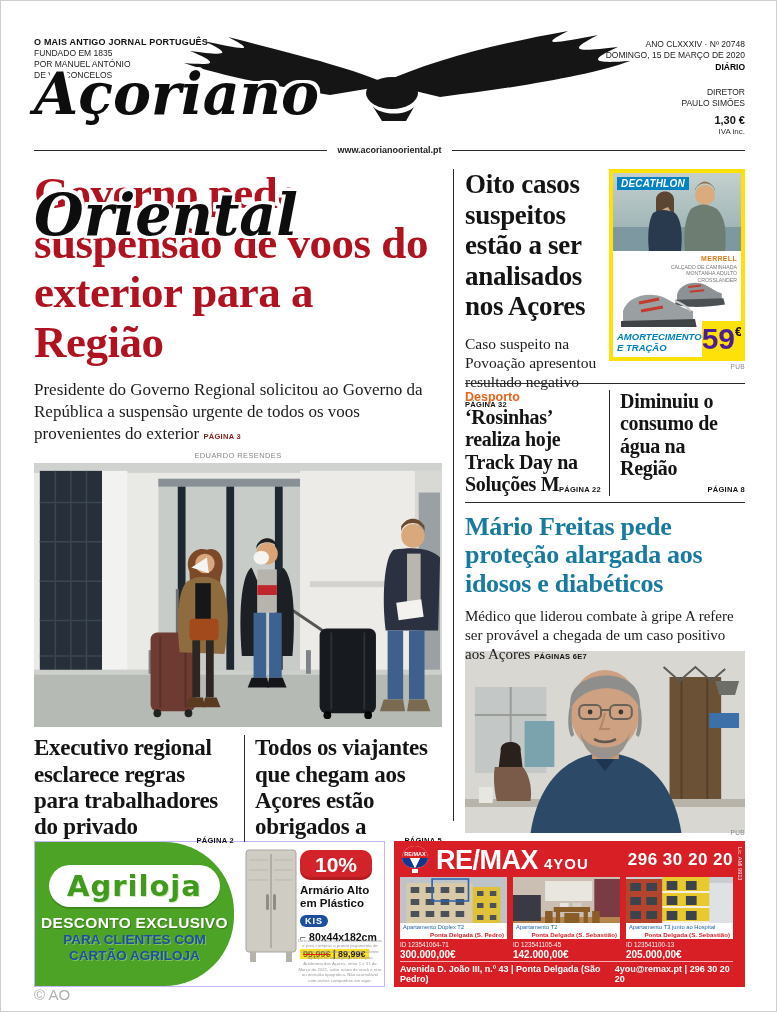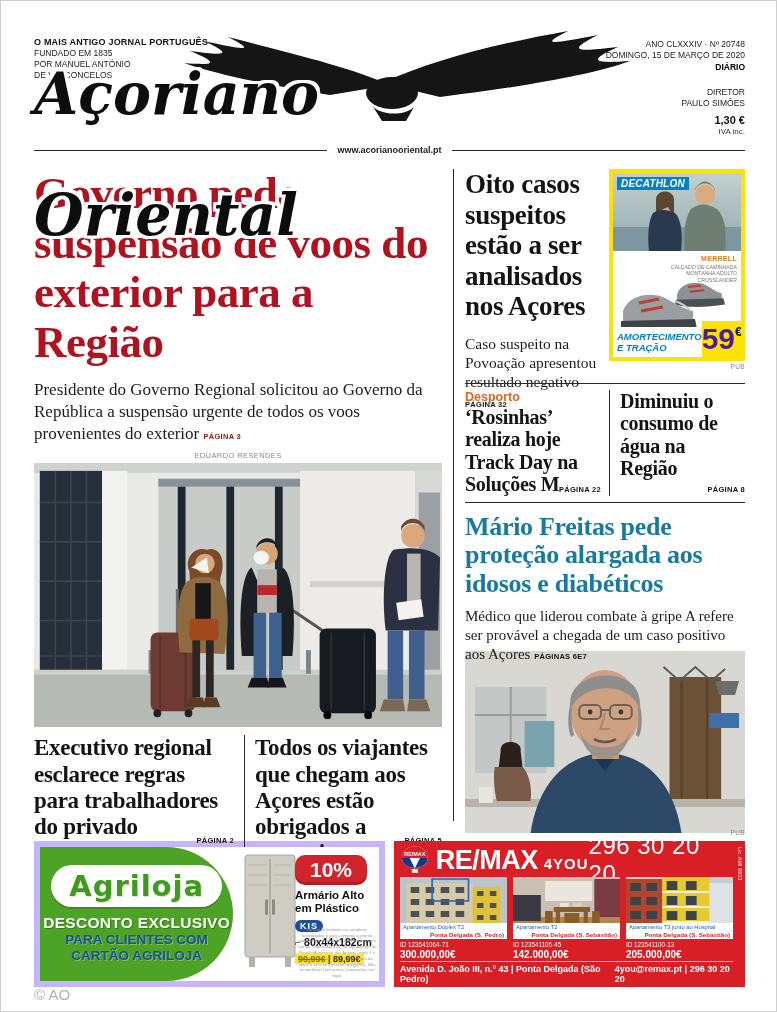--- a/index.html
+++ b/index.html
@@ -72,21 +72,21 @@
   .deca-tag{flex:1;padding:0 0 4px 4px;font-size:9.5px;font-weight:bold;font-style:italic;color:#0082c3;line-height:1.1;}
   .deca-price{width:52px;height:36px;background:#ffe10a;display:flex;align-items:center;justify-content:center;}
   .deca-price .n{font-size:30px;font-weight:bold;color:#4c1d95;line-height:1;}
   .deca-price .c{font-size:13px;font-weight:bold;color:#111;align-self:flex-start;margin-top:3px;}
   .publbl{font-size:6.5px;color:#8a8a8a;letter-spacing:.4px;margin-top:2px;}
 
   
   .ads-row{display:flex;gap:9px;margin-top:2px;}
   .ad-slot{flex:1;}
   .pub-line{text-align:right;}
-  .ad-agri{height:146px;border:6px solid #c4b5fd;background:#fff;display:flex;overflow:hidden;box-sizing:border-box;}
+  .ad-agri{height:146px;border:1px solid #c4b5fd;background:#fff;display:flex;overflow:hidden;box-sizing:border-box;}
   .agri-left{width:57%;background:#4ca325;border-radius:0 70px 70px 0;position:relative;display:flex;flex-direction:column;align-items:center;justify-content:center;z-index:2;}
   .agri-pill{background:#fff;border-radius:28px;padding:4px 18px;box-shadow:0 2px 0 rgba(0,0,0,.15);}
   .agri-logo{font-family:"DejaVu Sans","Liberation Sans",sans-serif;font-weight:bold;font-size:29px;color:#3f9a1e;letter-spacing:1px;text-shadow:1px 1px 0 #cfe9bd;}
   .agri-l1{margin-top:7px;color:#fff;font-weight:bold;font-size:15.5px;letter-spacing:.3px;text-shadow:1px 1px 1px rgba(0,0,0,.25);}
   .agri-l2{color:#1d4f9e;font-weight:bold;font-size:13.5px;line-height:1.15;text-align:center;text-shadow:1px 1px 0 rgba(255,255,255,.3);}
   .agri-right{flex:1;position:relative;background:#fff;}
   .agri-cab{position:absolute;left:8px;top:6px;width:58px;height:116px;}
   .agri-info{position:absolute;right:6px;top:8px;width:78px;text-align:left;}
   .agri-badge{background:#d2232a;color:#fff;font-weight:bold;font-size:21px;border-radius:10px;padding:3px 0;text-align:center;width:72px;box-shadow:inset 0 -3px 0 rgba(0,0,0,.15);}
   .agri-prod{margin-top:4px;font-weight:bold;font-size:11.5px;line-height:1.15;color:#111;}
@@ -96,21 +96,21 @@
   .agri-price{margin-top:3px;background:#ffe32b;display:inline-block;padding:0 3px;font-size:9px;font-weight:bold;color:#333;}
   .agri-price .old{text-decoration:line-through;text-decoration-color:#d22;color:#7a6a00;}
   .agri-price .new{color:#1a1a1a;}
   .agri-disc{position:absolute;left:0;right:2px;bottom:2px;font-size:4.3px;line-height:1.35;color:#9a9a9a;text-align:center;padding-left:64px;}
 
   .ad-remax{height:146px;background:#d91f26;position:relative;color:#fff;box-sizing:border-box;padding:4px 12px 4px 6px;overflow:hidden;}
   .rx-head{display:flex;align-items:center;height:30px;}
   .rx-balloon{width:30px;height:30px;margin-right:6px;}
   .rx-brand{font-size:27px;font-weight:bold;letter-spacing:-.5px;line-height:1;}
   .rx-4you{font-size:15px;font-weight:bold;margin-left:6px;margin-top:6px;letter-spacing:1px;}
-  .rx-phone{margin-left:auto;font-size:24px;font-weight:normal;letter-spacing:.5px;}
+  .rx-phone{margin-left:auto;font-size:17px;font-weight:bold;letter-spacing:.5px;}
   .rx-lic{position:absolute;right:2px;top:6px;writing-mode:vertical-rl;font-size:5.5px;color:#fff;opacity:.9;}
   .rx-cards{display:flex;gap:6px;margin-top:2px;}
   .rx-card{flex:1;}
   .rx-photo{position:relative;height:62px;background:#888;overflow:hidden;}
   .rx-cap{position:absolute;left:0;right:0;bottom:0;background:#fff;padding:1px 3px;line-height:1.2;}
   .rx-cap .t{display:block;font-size:5.8px;color:#1f63a8;}
   .rx-cap .l{display:block;font-size:6.2px;font-weight:bold;color:#d91f26;text-align:right;}
   .rx-id{font-size:6.3px;margin-top:2px;opacity:.95;}
   .rx-price{font-size:10px;font-weight:bold;margin-top:1px;}
   .rx-bot{position:absolute;left:6px;right:12px;bottom:3px;display:flex;justify-content:space-between;border-top:1px solid rgba(255,255,255,.65);padding-top:2px;font-size:9px;font-weight:bold;}

